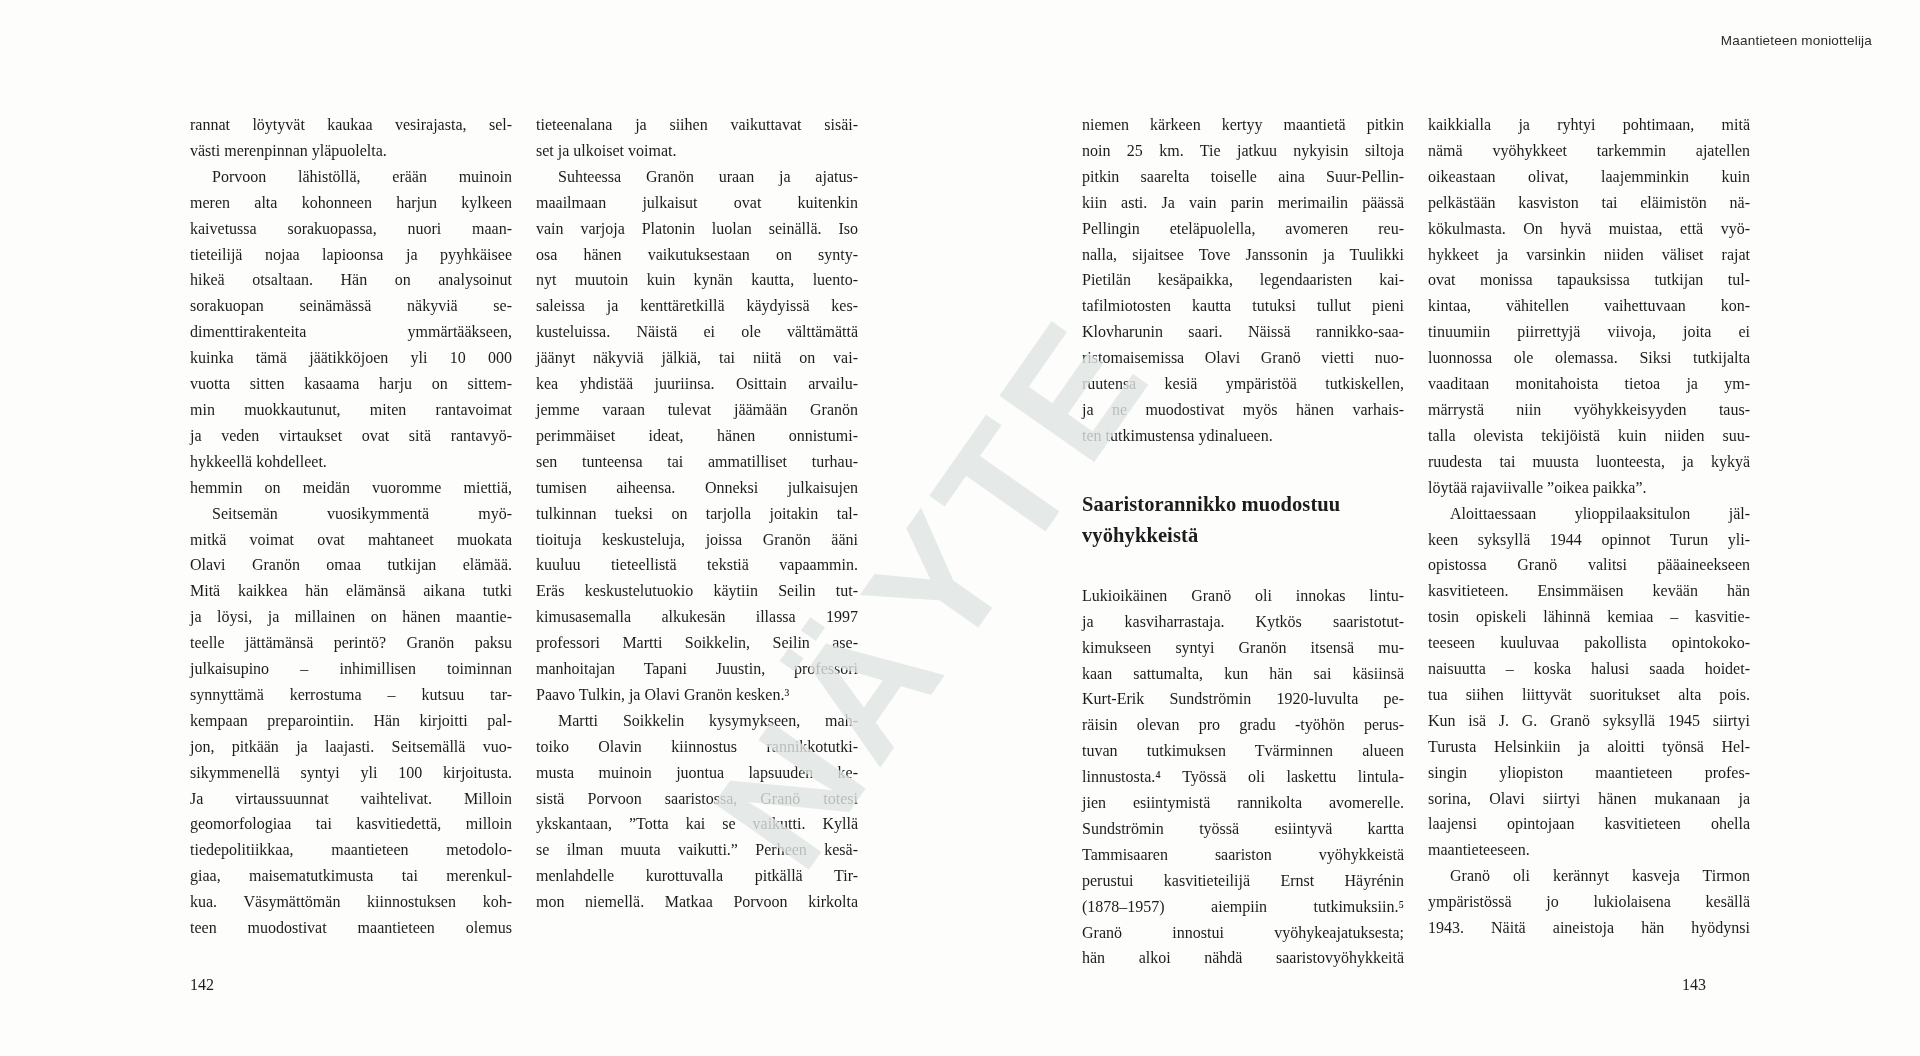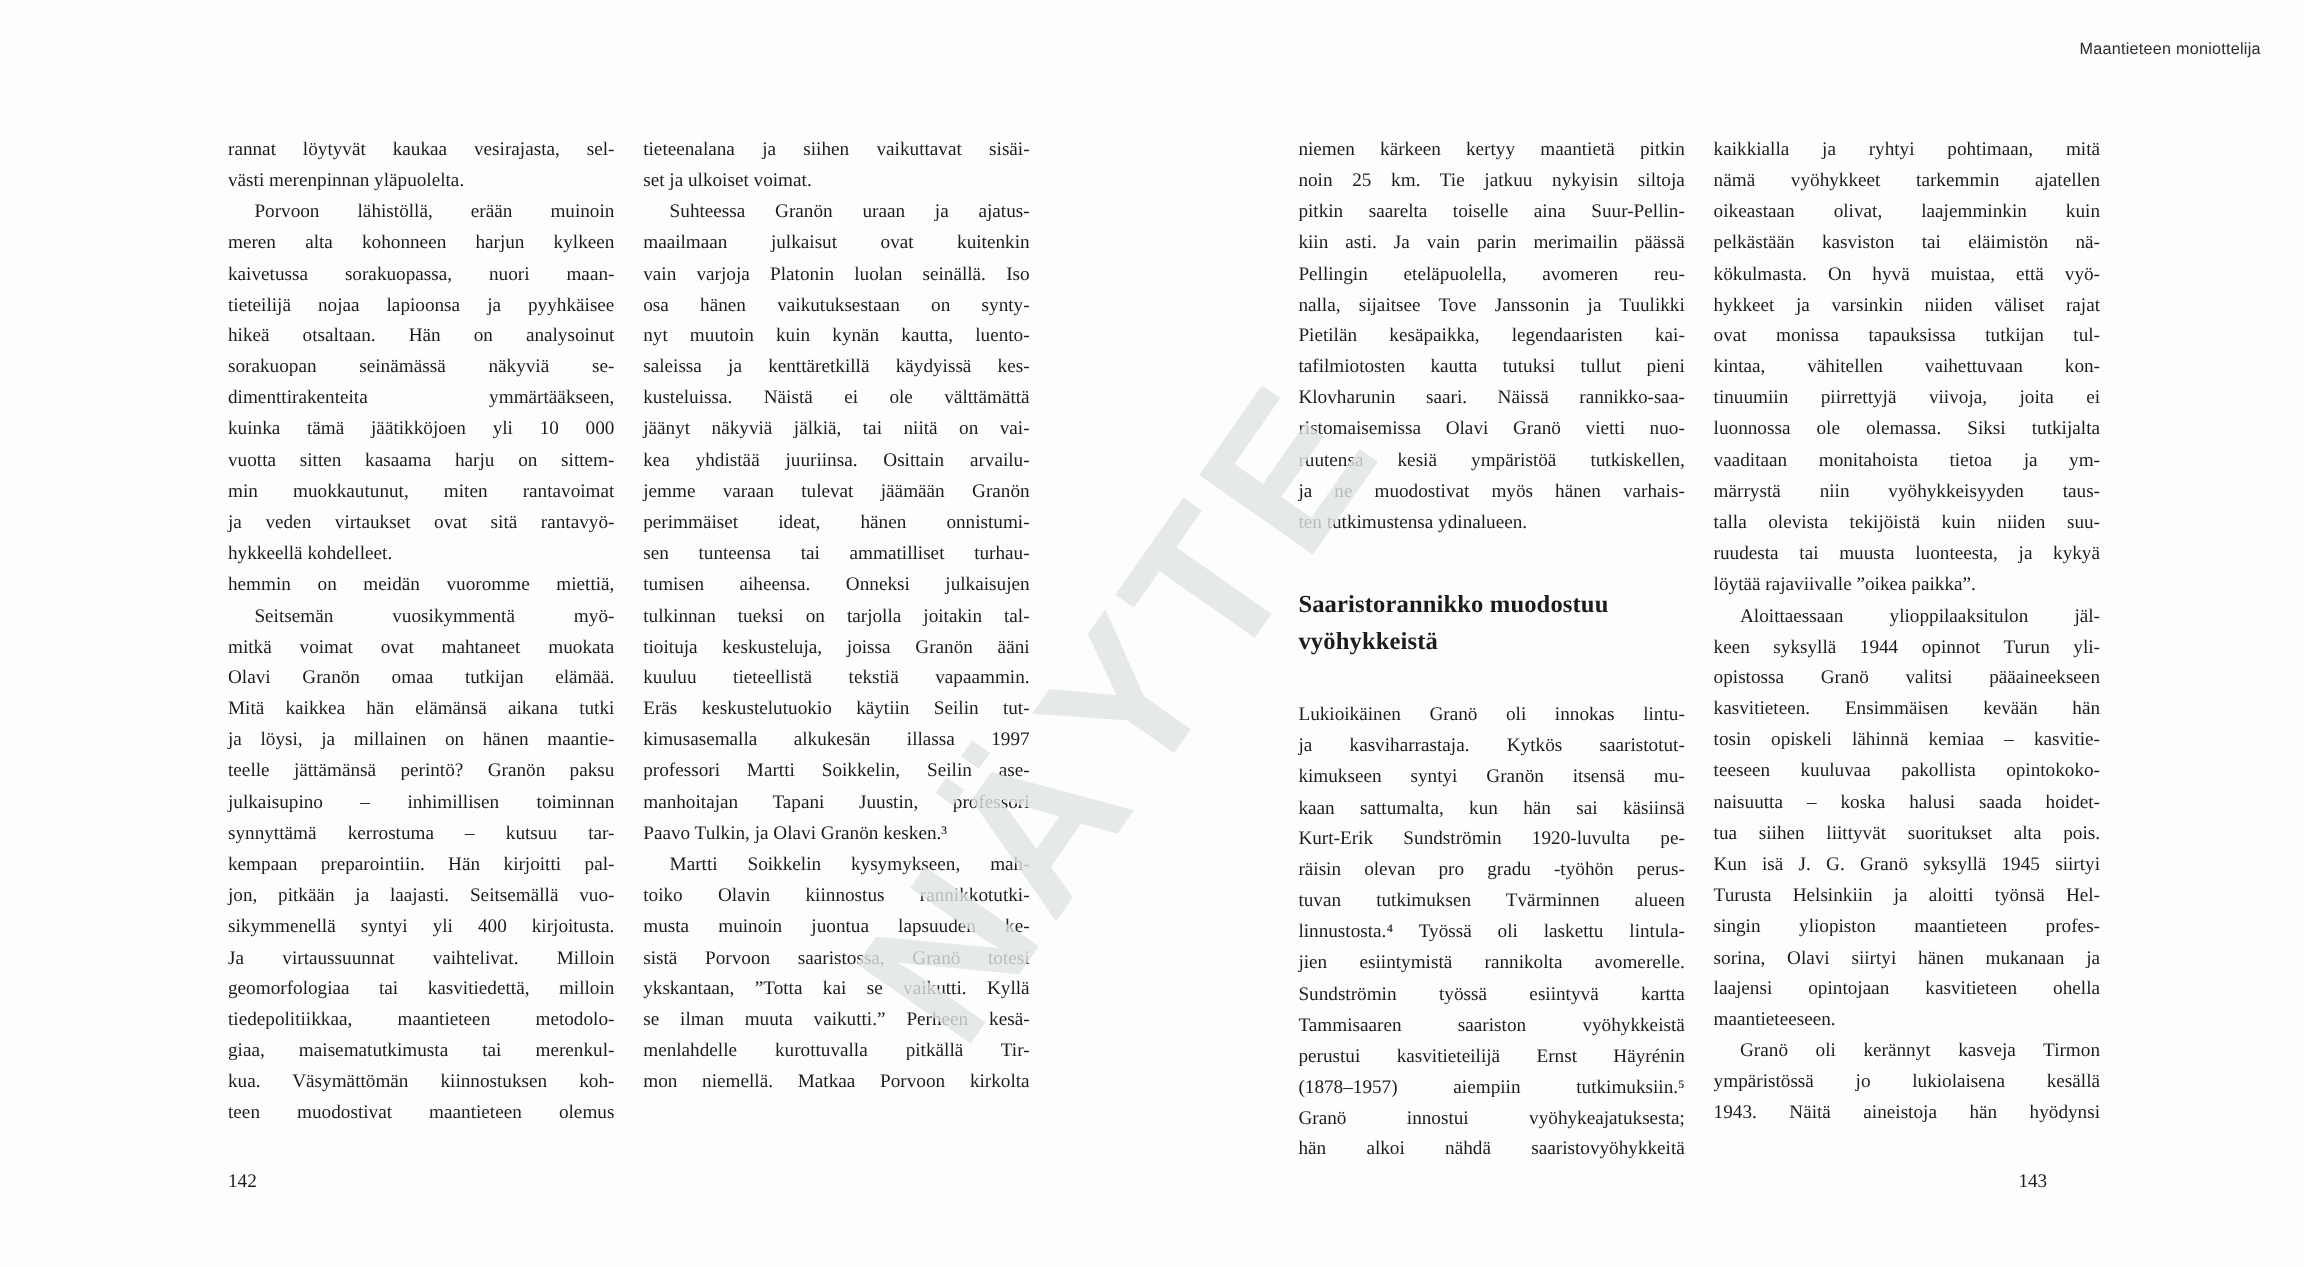--- a/index.html
+++ b/index.html
@@ -2,21 +2,21 @@
 <html><head>
 <meta charset="utf-8">
 <style>
   html,body{margin:0;padding:0}
   body{
     width:1920px;height:1056px;position:relative;overflow:hidden;
     background:#fdfdfc;color:#1c1c1c;
     font-family:"Liberation Serif", serif;
   }
   .running-header{
-    position:absolute;top:33px;right:36px;
+    position:absolute;top:33px;right:48px;
     font-family:"Liberation Sans", sans-serif;
     font-size:13.5px;color:#2b2b2b;letter-spacing:.2px;
   }
   .col{
     position:absolute;top:112px;width:322px;
     font-size:16px;line-height:25.9px;
   }
   #col-0-0{left:190px}
   #col-0-1{left:536px}
   #col-1-0{left:1082px}
@@ -68,21 +68,21 @@
     <div class="line indent">Seitsemän vuosikymmentä myö-</div>
     <div class="line">mitkä voimat ovat mahtaneet muokata</div>
     <div class="line">Olavi Granön omaa tutkijan elämää.</div>
     <div class="line">Mitä kaikkea hän elämänsä aikana tutki</div>
     <div class="line">ja löysi, ja millainen on hänen maantie-</div>
     <div class="line">teelle jättämänsä perintö? Granön paksu</div>
     <div class="line">julkaisupino – inhimillisen toiminnan</div>
     <div class="line">synnyttämä kerrostuma – kutsuu tar-</div>
     <div class="line">kempaan preparointiin. Hän kirjoitti pal-</div>
     <div class="line">jon, pitkään ja laajasti. Seitsemällä vuo-</div>
-    <div class="line">sikymmenellä syntyi yli 400 kirjoitusta.</div>
+    <div class="line">sikymmenellä syntyi yli 100 kirjoitusta.</div>
     <div class="line">Ja virtaussuunnat vaihtelivat. Milloin</div>
     <div class="line">geomorfologiaa tai kasvitiedettä, milloin</div>
     <div class="line">tiedepolitiikkaa, maantieteen metodolo-</div>
     <div class="line">giaa, maisematutkimusta tai merenkul-</div>
     <div class="line">kua. Väsymättömän kiinnostuksen koh-</div>
     <div class="line">teen muodostivat maantieteen olemus</div>
   </div>
 <div class="col" id="col-0-1">
     <div class="line">tieteenalana ja siihen vaikuttavat sisäi-</div>
     <div class="line end">set ja ulkoiset voimat.</div>

